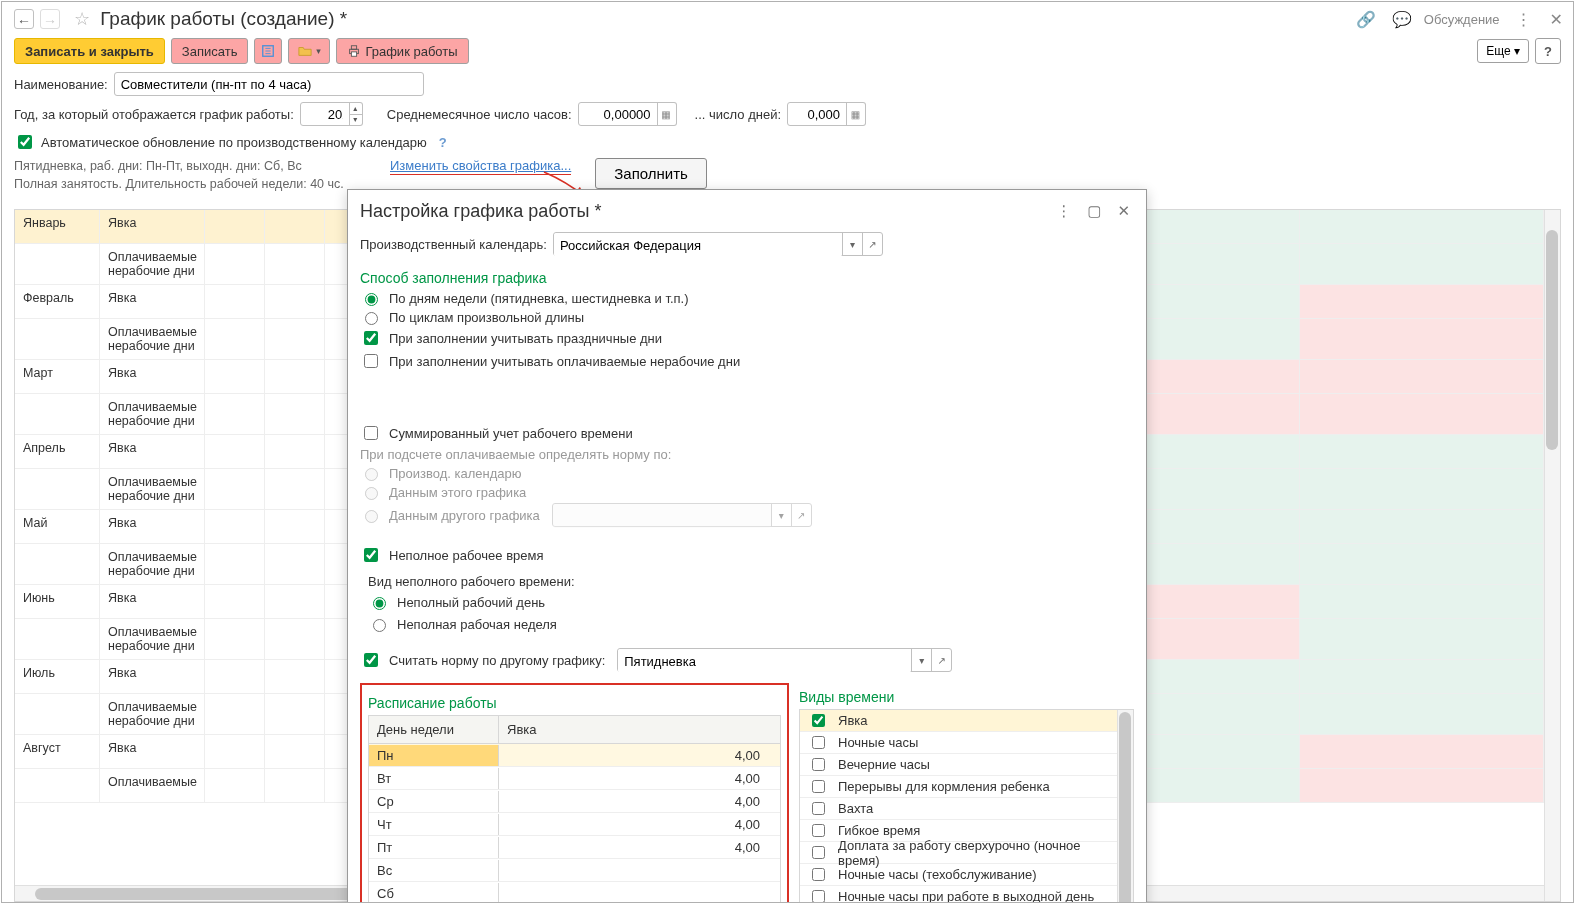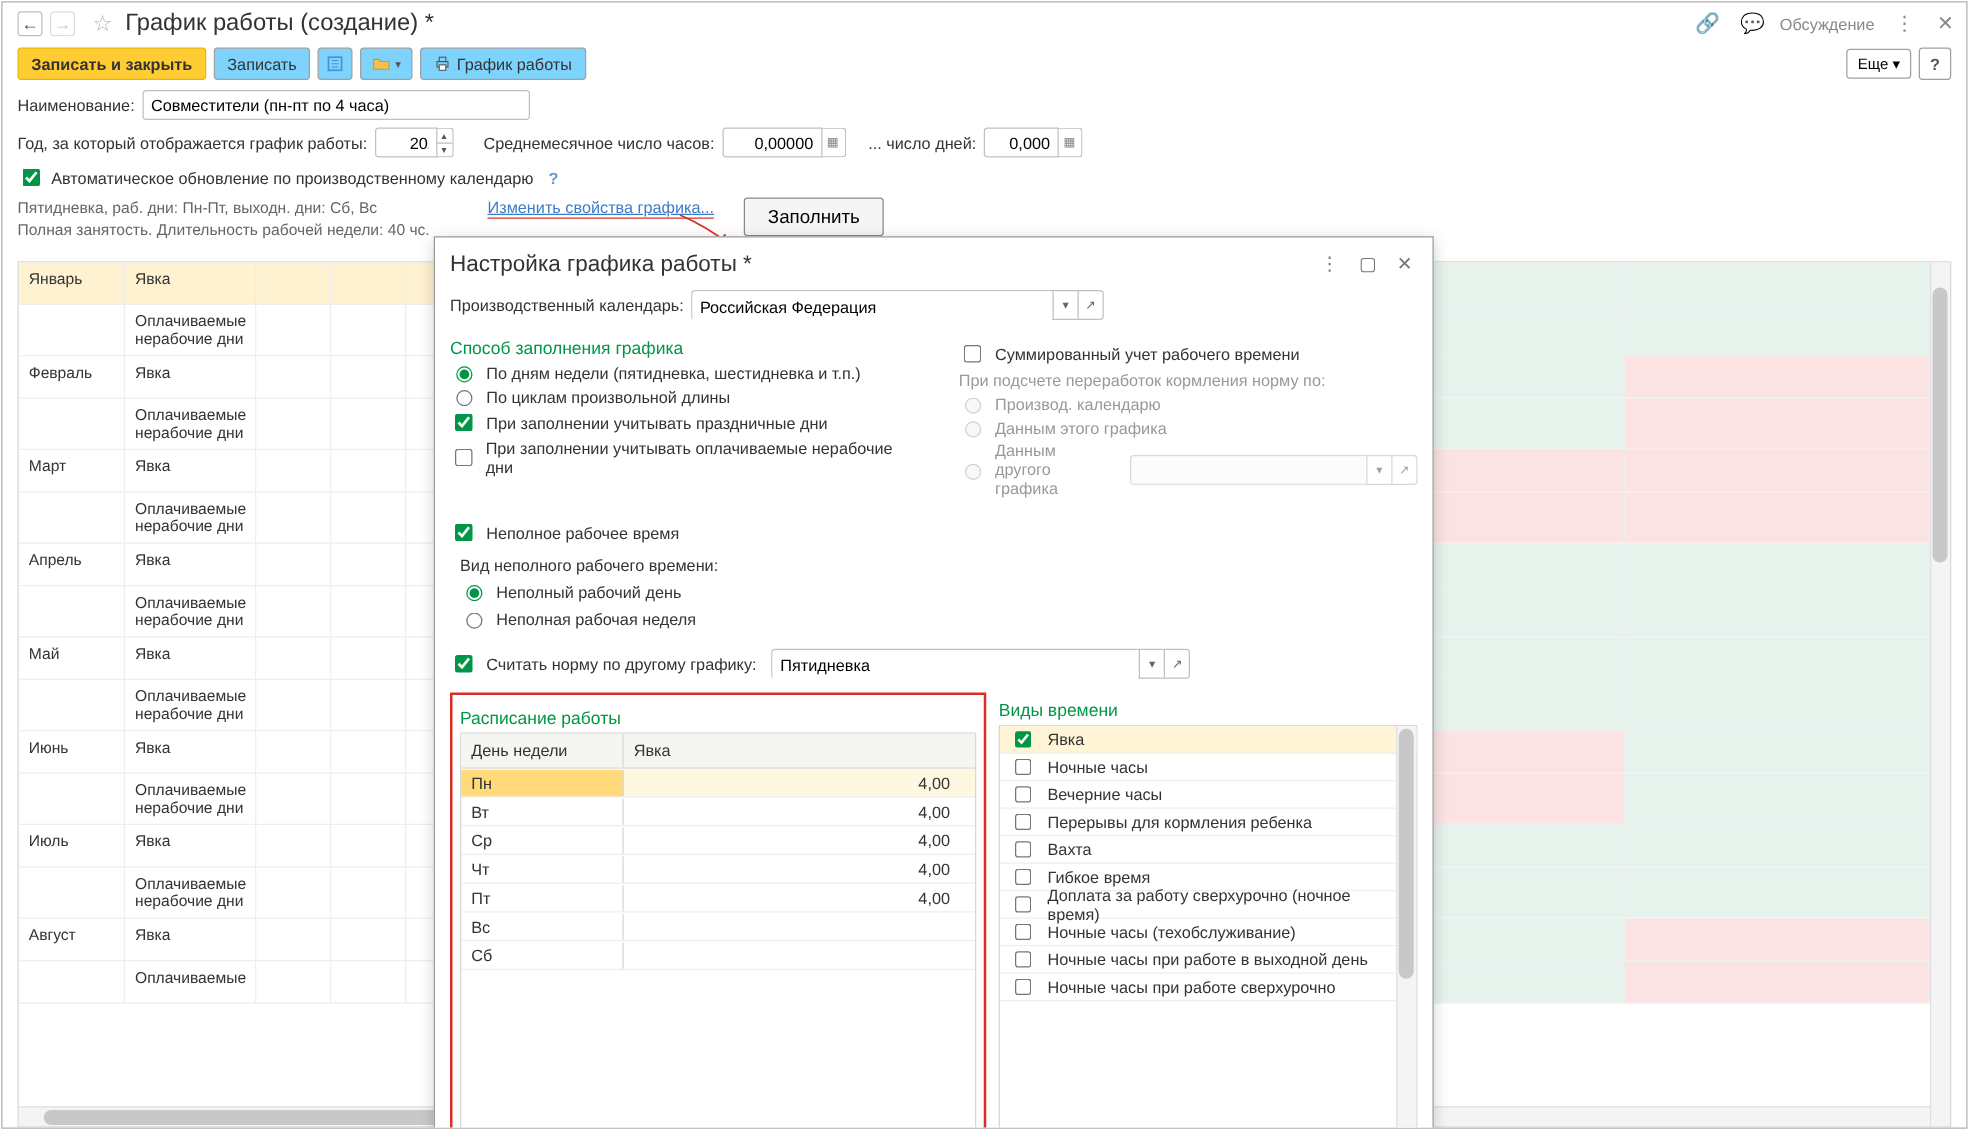--- a/index.html
+++ b/index.html
@@ -25,21 +25,21 @@
 .nav-btn{width:20px;height:20px;border:1px solid var(--border);border-radius:3px;background:#fff;display:flex;align-items:center;justify-content:center;cursor:pointer;font-size:14px;color:#555;}
 .nav-btn.disabled{color:#ccc;border-color:#ddd;}
 .star{font-size:18px;color:#b5b5b5;margin:0 4px 0 8px;}
 .title{font-size:19px;font-weight:400;}
 .titlebar .spacer{flex:1;}
 .ticon{color:#888;font-size:16px;margin-left:10px;cursor:pointer;}
 .discuss{color:#888;font-size:13px;margin-left:6px;}
 .close-x{font-size:16px;margin-left:12px;}
 
 .toolbar{display:flex;align-items:center;padding:4px 12px 8px 12px;gap:6px;}
-.btn{border:1px solid #a0a0a0;border-radius:3px;padding:4px 10px;background:#7dd3fc;cursor:pointer;font-size:13px;color:#333;display:inline-flex;align-items:center;gap:4px;height:26px;}
+.btn{border:1px solid #a0a0a0;border-radius:3px;padding:4px 10px;background:#fca5a5;cursor:pointer;font-size:13px;color:#333;display:inline-flex;align-items:center;gap:4px;height:26px;}
 .btn-primary{background:var(--yellow);border-color:var(--yellow-dark);font-weight:700;}
 .btn-sq{width:28px;padding:0;justify-content:center;}
 .toolbar .spacer{flex:1;}
 .more-btn{border:1px solid #a0a0a0;border-radius:3px;padding:4px 8px;background:#fff;cursor:pointer;font-size:12px;}
 .help-btn{border:1px solid #a0a0a0;border-radius:3px;width:26px;height:26px;background:#fff;cursor:pointer;font-size:13px;font-weight:700;color:#555;}
 
 .form{padding:0 12px 6px 12px;}
 .frow{display:flex;align-items:center;gap:6px;margin-bottom:6px;font-size:13px;}
 .label{font-size:13px;color:#333;}
 input[type=text],input[type=number]{border:1px solid var(--border);border-radius:3px;height:24px;padding:2px 6px;font-size:13px;font-family:inherit;}
@@ -83,21 +83,21 @@
 .dialog{position:absolute;background:#fff;border:1px solid #999;box-shadow:0 3px 12px rgba(0,0,0,.2);left:345px;top:187px;width:800px;height:823px;display:flex;flex-direction:column;}
 .dtitle{display:flex;align-items:center;padding:10px 12px 6px 12px;gap:8px;}
 .dtitle h2{margin:0;font-size:18px;font-weight:400;flex:1;}
 .dtitle .di{color:#777;cursor:pointer;font-size:15px;padding:2px 4px;}
 .dbody{padding:4px 12px 0 12px;flex:1;overflow:hidden;display:flex;flex-direction:column;}
 .drow{display:flex;align-items:center;gap:6px;margin-bottom:8px;}
 .combo{display:flex;border:1px solid var(--border);border-radius:3px;height:24px;}
 .combo input{border:none;flex:1;outline:none;padding:0 6px;}
 .combo .cbtn{width:20px;border-left:1px solid var(--border);display:flex;align-items:center;justify-content:center;font-size:10px;color:#666;cursor:pointer;}
 .section-title{color:var(--green);font-size:14px;margin:6px 0 4px 0;}
-.two-col{display:flex;gap:40px;}
+.two-col{display:flex;gap:40px;flex-direction:column;}
 .col{flex:1;}
 .radio-line,.check-line{display:flex;align-items:center;gap:8px;font-size:13px;margin:3px 0;}
 input[type=radio]{accent-color:var(--green);}
 .disabled-txt{color:#999;}
 .sched-area{display:flex;gap:10px;margin-top:8px;flex:1;min-height:0;}
 .sched-left{flex:1;border:2px solid var(--red-box);padding:4px 6px 8px 6px;display:flex;flex-direction:column;}
 .sched-table{border:1px solid var(--border-light);flex:1;}
 .sched-head{display:flex;background:var(--row-header);border-bottom:1px solid var(--border-light);}
 .sched-head .sc{padding:6px 8px;font-size:13px;}
 .sc-day{width:130px;border-right:1px solid var(--border-light);}
@@ -457,21 +457,21 @@
               <input type="checkbox" style="">
               <span>При заполнении учитывать оплачиваемые нерабочие дни</span>
             </label>
         </div>
         <div class="col">
           <div style="height:6px;"></div>
           <label class="check-line">
               <input type="checkbox" style="">
               <span>Суммированный учет рабочего времени</span>
             </label>
-          <div class="disabled-txt" style="margin:4px 0 2px 0;">При подсчете переработок кормления норму по:</div>
+          <div class="disabled-txt" style="margin:4px 0 2px 0;">При подсчете оплачиваемые определять норму по:</div>
           <label class="radio-line disabled-txt">
               <input type="radio" name="ow" disabled="" style="">
               <span>Производ. календарю</span>
             </label>
           <label class="radio-line disabled-txt">
               <input type="radio" name="ow" disabled="" style="">
               <span>Данным этого графика</span>
             </label>
           <div class="radio-line disabled-txt">
               <input type="radio" name="ow" disabled="" style="">

